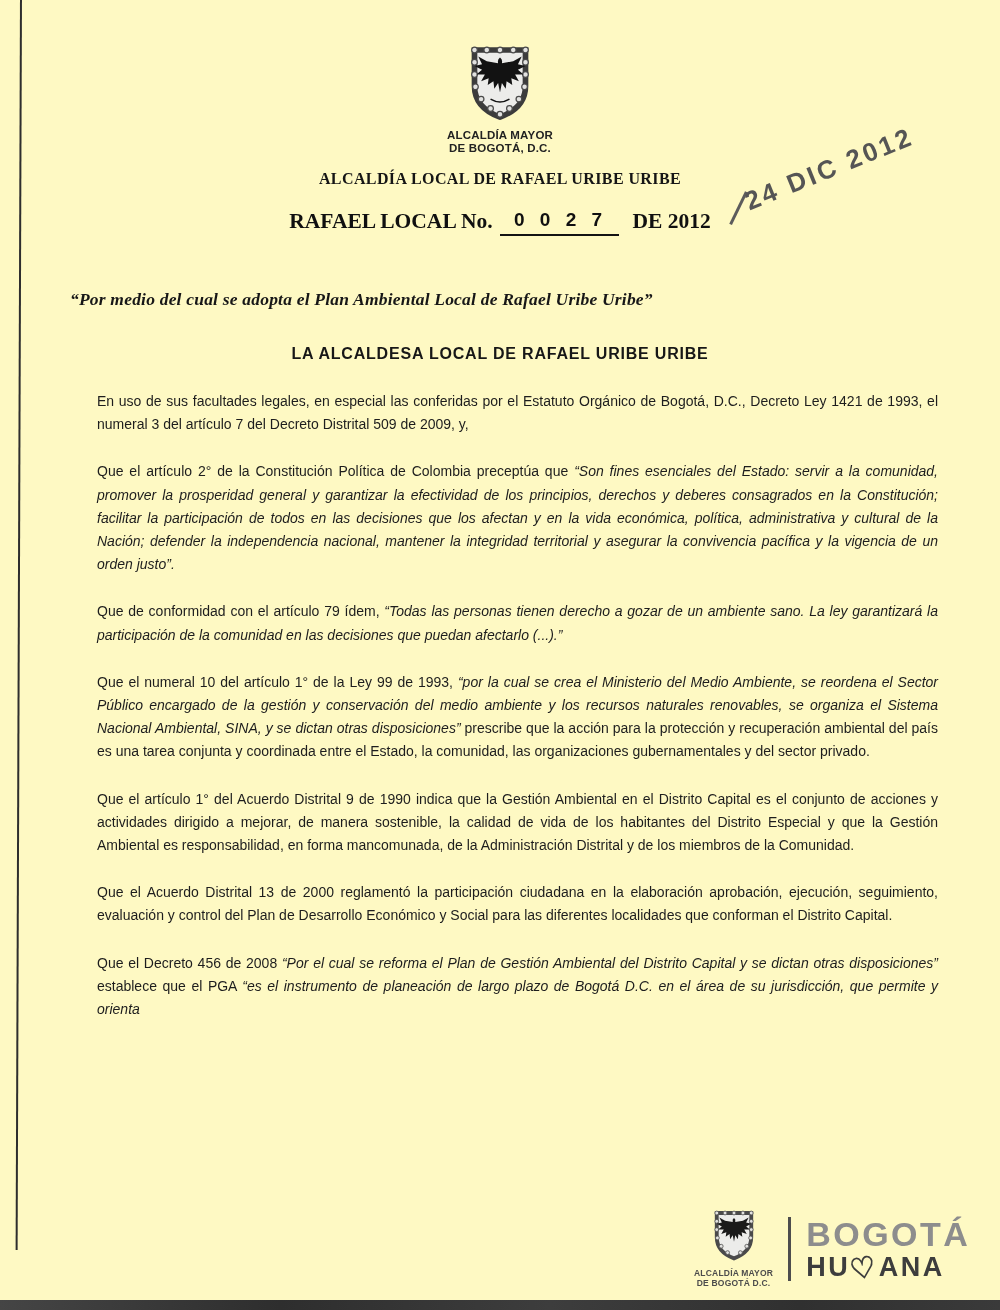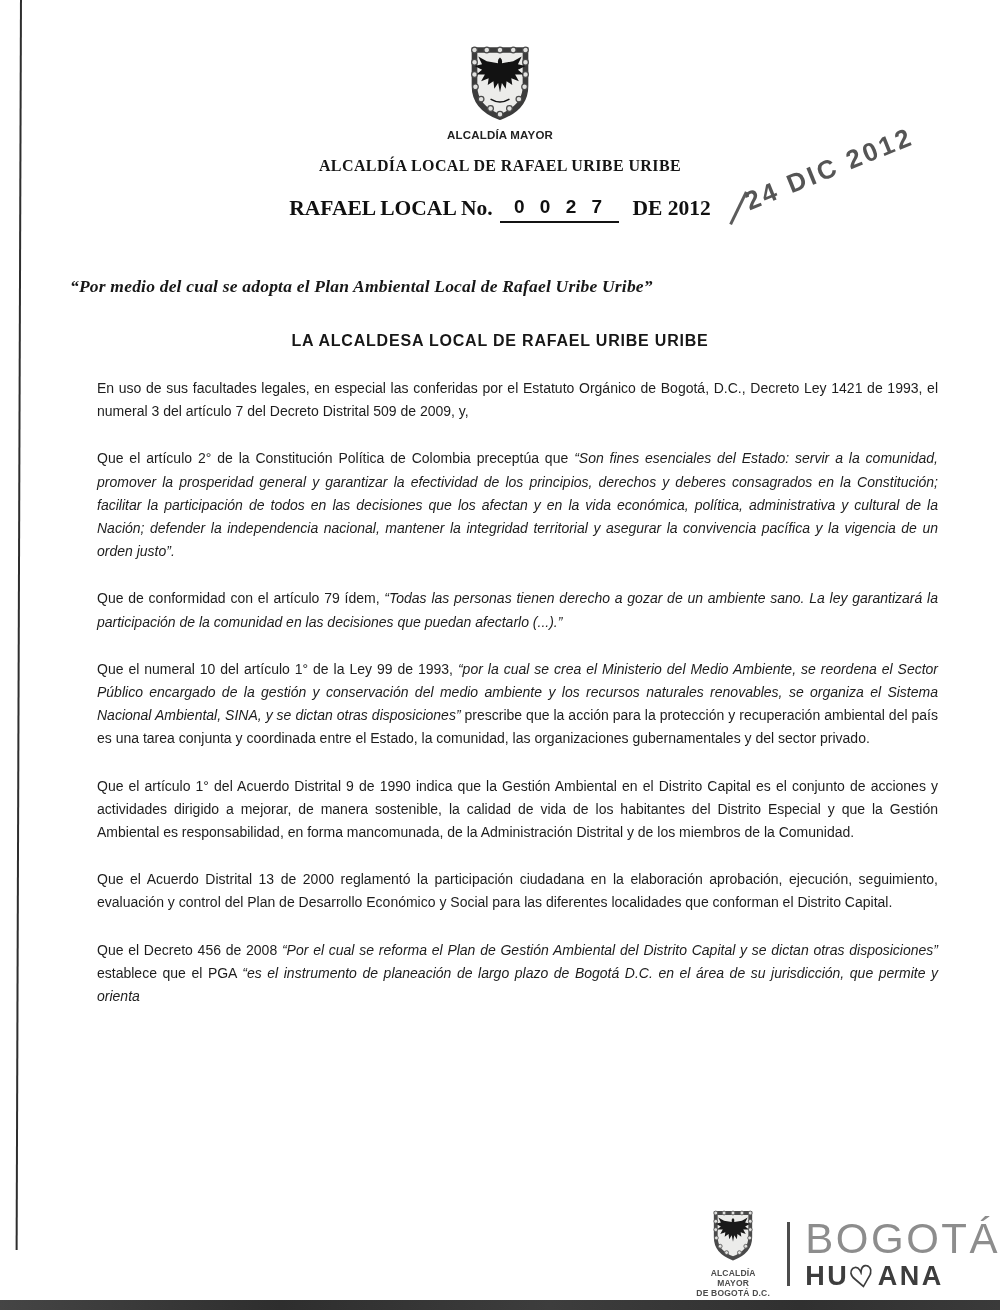--- a/index.html
+++ b/index.html
@@ -1,20 +1,20 @@
 <!DOCTYPE html>
 <html><head>
 <meta charset="utf-8">
 <style>
   html,body{margin:0;padding:0;background:#e8e8e6;}
   .page{
     position:relative;
     width:1000px;height:1310px;
     margin:0 auto;
-    background:#ffffff;
+    background:#fef9c3;
     overflow:hidden;
     font-family:"Liberation Sans",sans-serif;
     color:#1e1e1e;
   }
   
   .scan-left{
     position:absolute;left:20px;top:-6px;width:2px;height:1256px;
     background:#2e2e2e;transform:rotate(0.2deg);transform-origin:top center;
   }
   .scan-bottom{
@@ -87,21 +87,21 @@
     position:absolute;left:694px;top:1210px;
     display:flex;align-items:center;gap:15px;
   }
   .footer-crest{text-align:center;}
   .footer-crest .crest-caption{
     font-size:8.5px;line-height:10px;color:#4c4c4c;font-weight:bold;margin-top:2px;
   }
   .footer-divider{width:3px;height:64px;background:#4d4d4d;}
   .brand{line-height:1;}
   .brand-line1{
-    font-weight:normal;font-size:42px;letter-spacing:2.5px;color:#8d8d8d;
+    font-weight:bold;font-size:34px;letter-spacing:2.5px;color:#8d8d8d;
   }
   .brand-line2{
     font-weight:bold;font-size:27px;letter-spacing:2.5px;color:#3d3d3d;margin-top:1px;
   }
   .brand-heart{
     display:inline-block;font-size:29px;transform:rotate(-10deg);
     position:relative;top:2px;color:#3d3d3d;
   }
 </style>
 </head>
@@ -132,20 +132,21 @@
           <circle cx="26" cy="66" r="3"></circle>
             <circle cx="46" cy="66" r="3"></circle>
           <circle cx="36" cy="72" r="3"></circle>
         </g>
         <path fill="#121212" d="M36 12 q3 2 2 6 l12 -2 9 -5 -4 8 8 2 -8 4 6 5 -9 0 4 7 -8 -3 1 7 -6 -4 -1 8 -4 -6 -2 10 -2 -10 -4 6 -1 -8 -6 4 1 -7 -8 3 4 -7 -9 0 6 -5 -8 -4 8 -2 -4 -8 9 5 12 2 q-1 -4 2 -6 z"></path>
         <path fill="none" stroke="#121212" stroke-width="1.5" d="M26 56 q10 6 20 0"></path>
       </svg>
     </span>
     <div class="crest-caption">
       <div>ALCALDÍA MAYOR</div>
+      <div>DE BOGOTÁ, D.C.</div>
     </div>
     <div class="entity">ALCALDÍA LOCAL DE RAFAEL URIBE URIBE</div>
     <div class="decree-line">
       <span>RAFAEL LOCAL No.</span>
       <span class="decree-number">0 0 2 7</span>
       <span>DE 2012</span>
     </div>
   </div>
 
   <div class="stamp-mark"></div>

